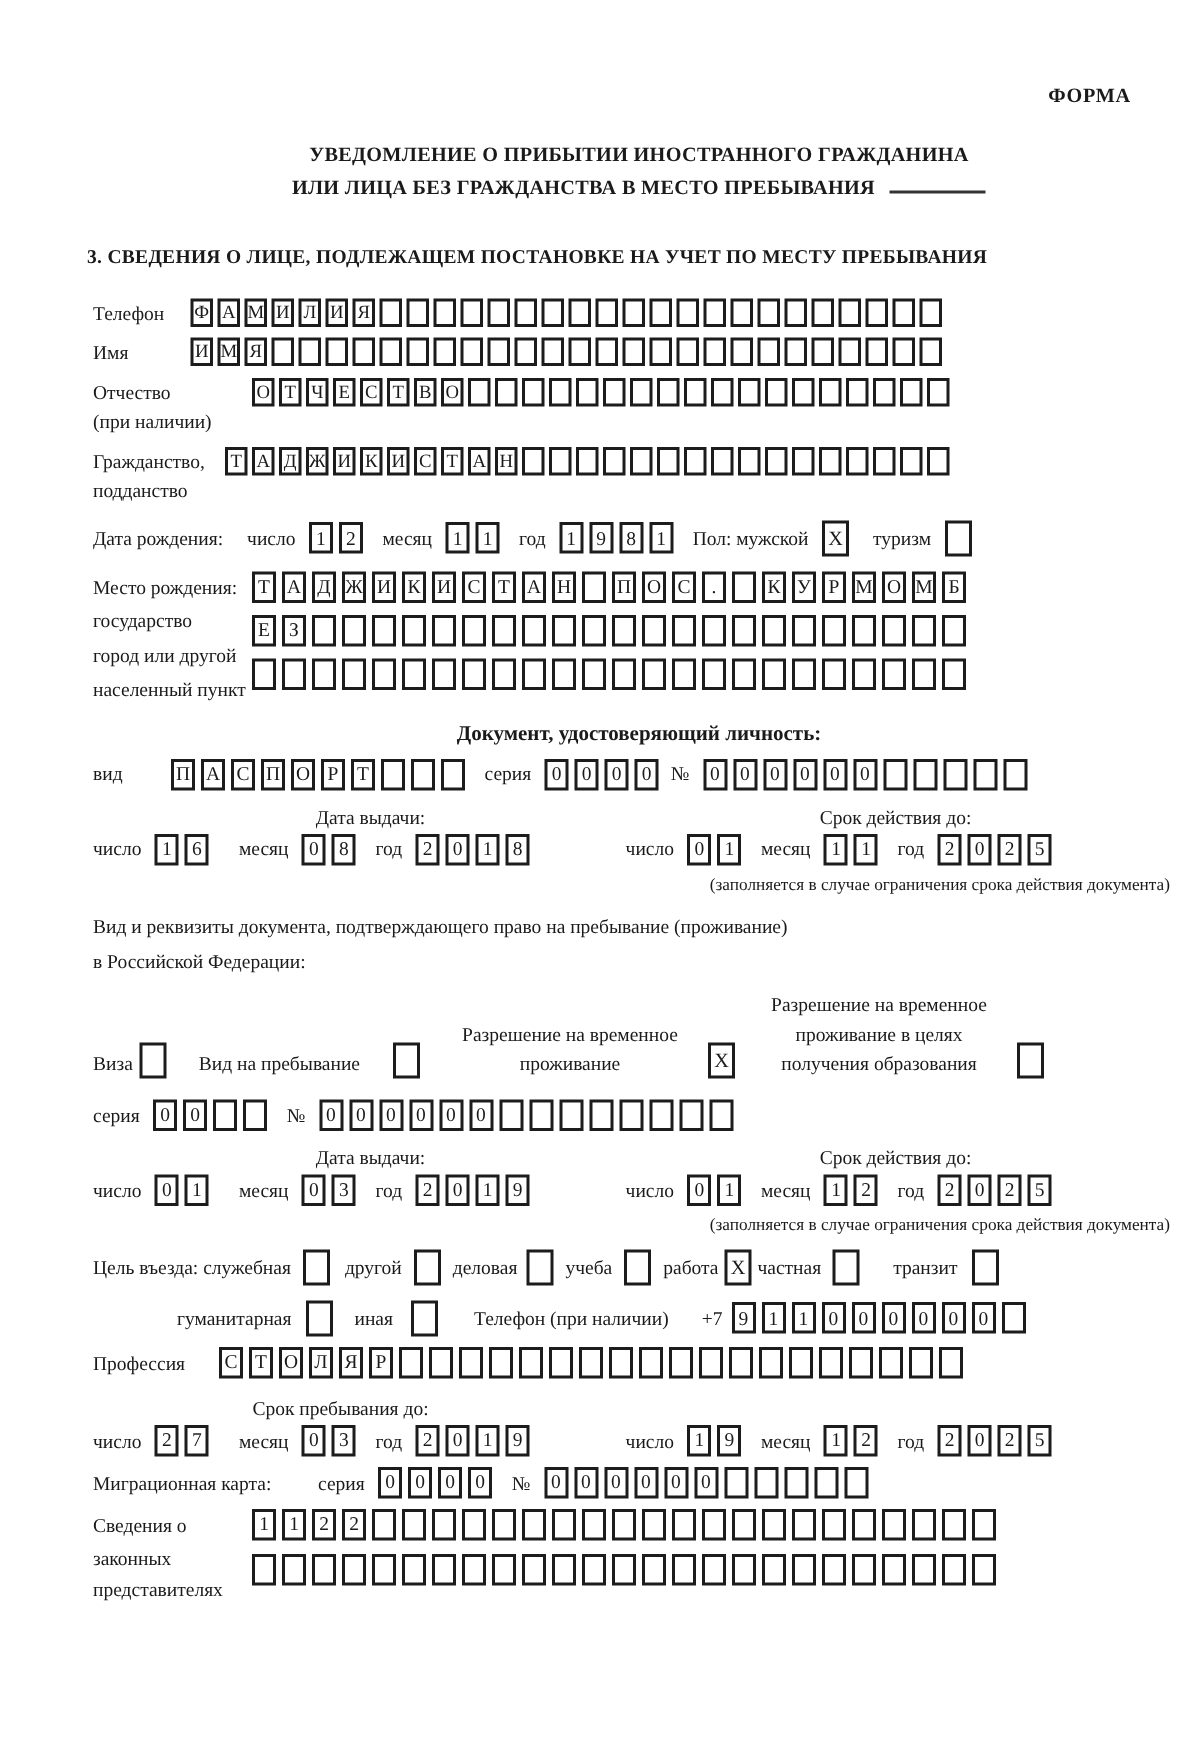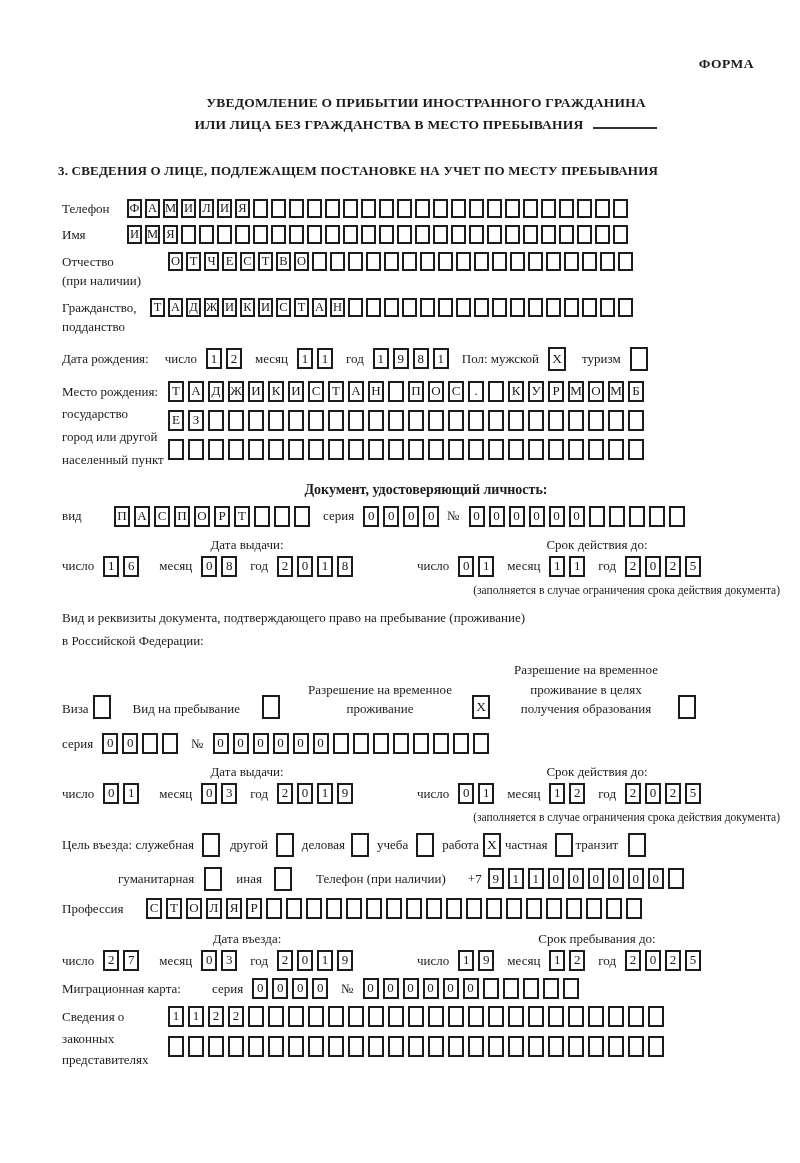--- a/index.html
+++ b/index.html
@@ -542,21 +542,21 @@
         <span class="box"></span>
       </span>
     <span class="lbl" style="margin-left:8px">работа</span>
     <span class="boxes cb" style="margin-left:4px">
         <span class="box">X</span>
       </span>
     <span class="lbl" style="margin-left:4px">частная</span>
     <span class="boxes cb" style="margin-left:8px">
         <span class="box"></span>
       </span>
-    <span class="lbl" style="margin-left:2px">транзит</span>
+    <span class="lbl" style="margin-left:22px">транзит</span>
     <span class="boxes cb" style="margin-left:10px">
         <span class="box"></span>
       </span>
   </div>
 
   <div class="row indent" style="margin-top:10px">
     <span class="lbl">гуманитарная</span>
     <span class="boxes cb" style="margin-left:10px">
         <span class="box"></span>
       </span>
@@ -605,21 +605,20 @@
         <span class="box"></span>
         <span class="box"></span>
         <span class="box"></span>
         <span class="box"></span>
         <span class="box"></span>
         <span class="box"></span>
       </span>
   </div>
 
   <div class="dates-labels" style="margin-top:12px">
-    <span class="dl-left">Дата въезда:</span>
     <span class="dl-right">Срок пребывания до:</span>
   </div>
   <div class="row">
     <span class="dgroup">
       <span class="lbl sp-r">число</span>
       <span class="boxes lg">
           <span class="box">2</span>
           <span class="box">7</span>
         </span>
       <span class="lbl sp-l2 sp-r">месяц</span>

